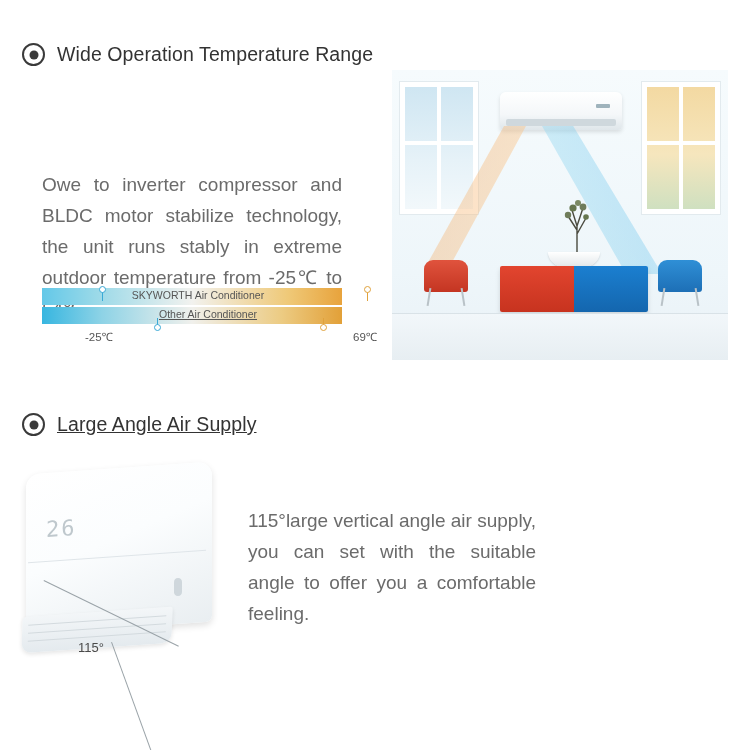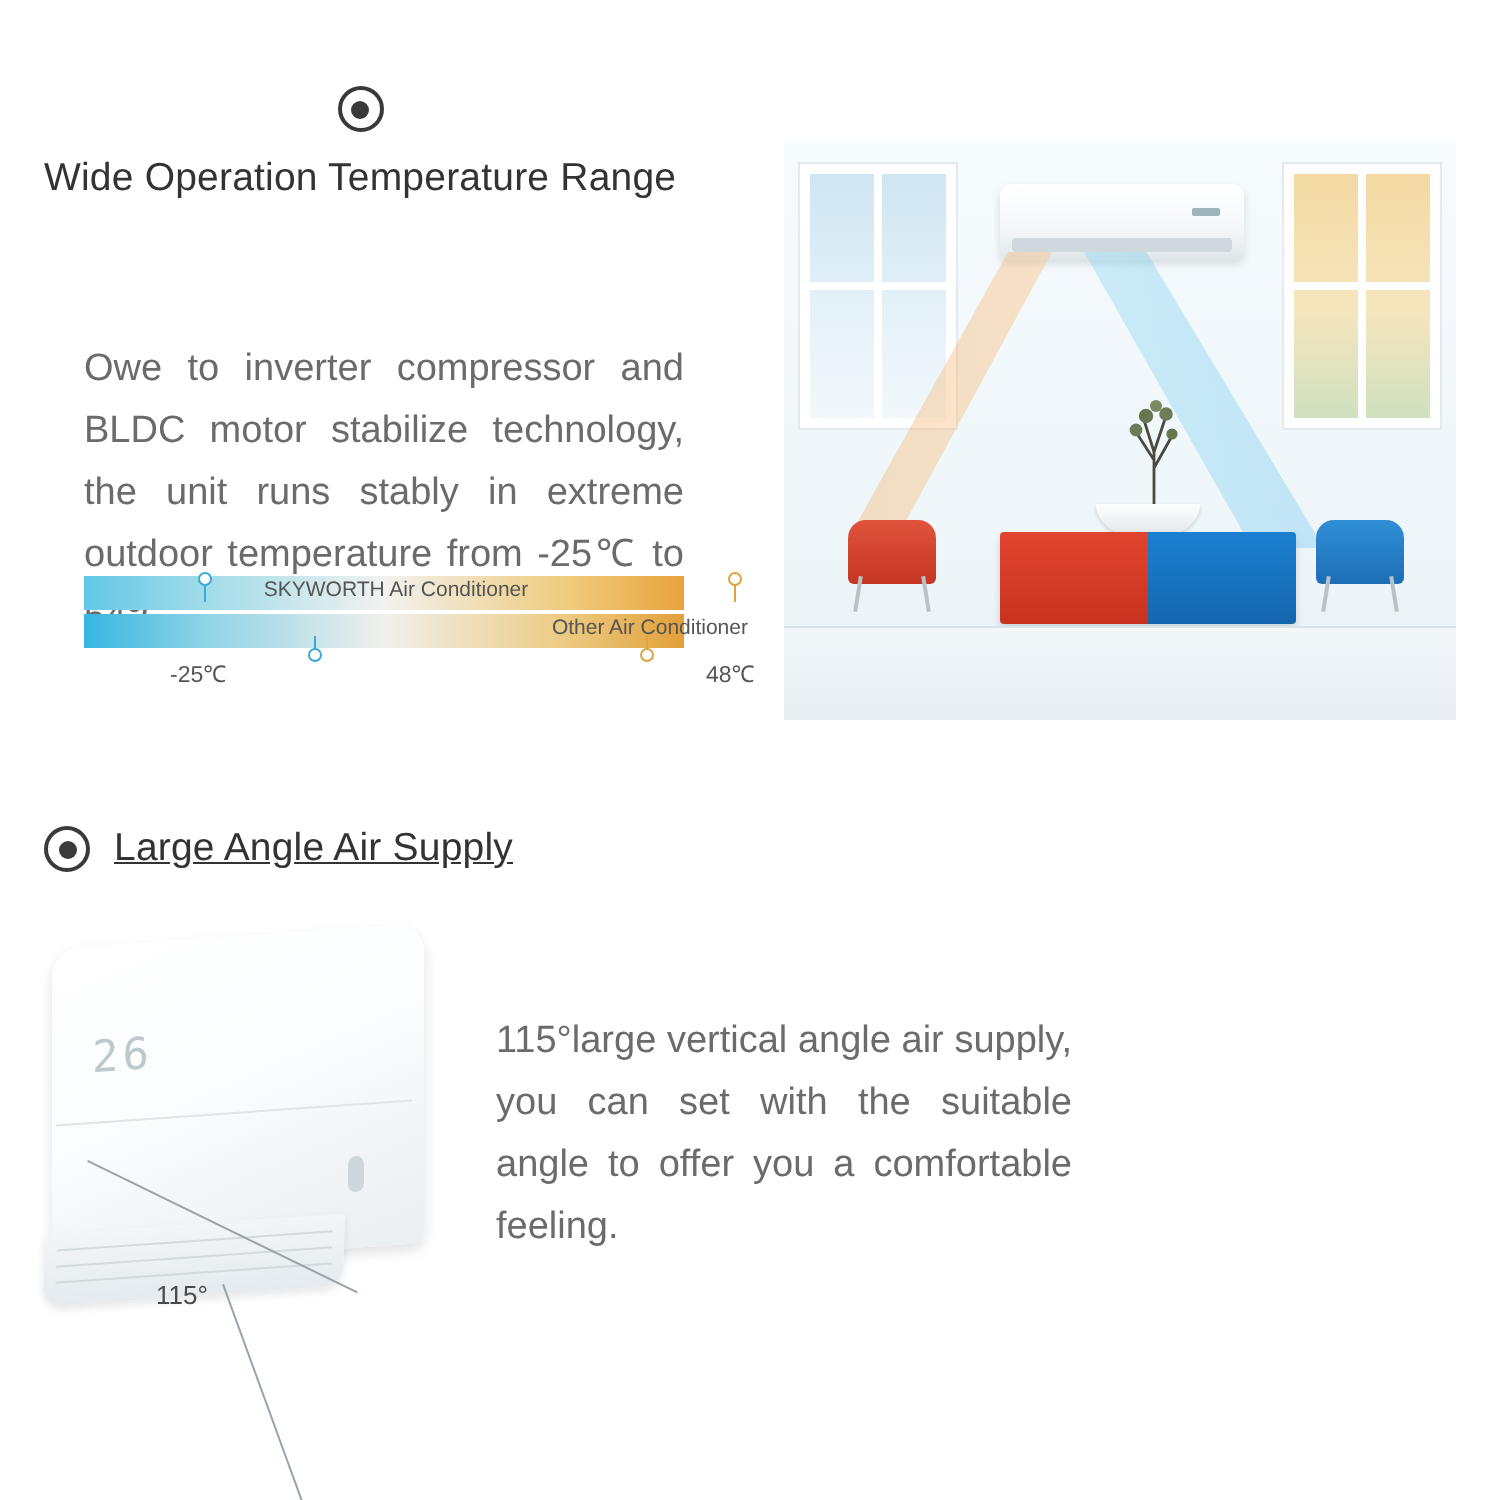--- a/index.html
+++ b/index.html
@@ -43,21 +43,21 @@
     transform: translate(-50%, -50%);
   }
   .section-title {
     font-size: 19.5px;
     color: #333333;
     letter-spacing: .1px;
     white-space: nowrap;
   }
 
   
-  #sec1-heading { left: 22px; top: 43px; flex-direction: column; }
+  #sec1-heading { left: 22px; top: 43px; }
 
   .para {
     position: absolute;
     font-size: 19px;
     line-height: 31px;
     color: #6b6b6b;
     text-align: justify;
     text-justify: inter-word;
   }
   #sec1-para {
@@ -97,21 +97,22 @@
   #label-skyworth {
     top: 1px;
     left: 0;
     width: 312px;
     text-align: center;
   }
   #label-other {
     top: 20px;
     left: 0;
     width: 332px;
-    text-align: right;
+    text-align: center;
+    text-decoration: underline;
   }
   .pin {
     position: absolute;
     width: 7px;
     height: 7px;
     border-radius: 50%;
     border: 1.6px solid #3aa9d6;
     background: #ffffff;
     box-sizing: border-box;
   }
@@ -421,21 +422,21 @@
   <span class="pin" id="pin-top-left"></span>
   <span class="pin-stem warm" id="stem-top-right"></span>
   <span class="pin warm" id="pin-top-right"></span>
 
   <span class="pin-stem" id="stem-bot-left"></span>
   <span class="pin" id="pin-bot-left"></span>
   <span class="pin-stem warm" id="stem-bot-right"></span>
   <span class="pin warm" id="pin-bot-right"></span>
 
   <span class="temp-end" id="temp-min">-25℃</span>
-  <span class="temp-end" id="temp-max">48℃</span>
+  <span class="temp-end" id="temp-max">69℃</span>
 </div>
 
 <div id="room-image">
   <div class="wall"></div>
 
   <div class="window" id="window-left">
     <span class="mullion-v"></span>
     <span class="mullion-h"></span>
   </div>
   <div class="window" id="window-right">

